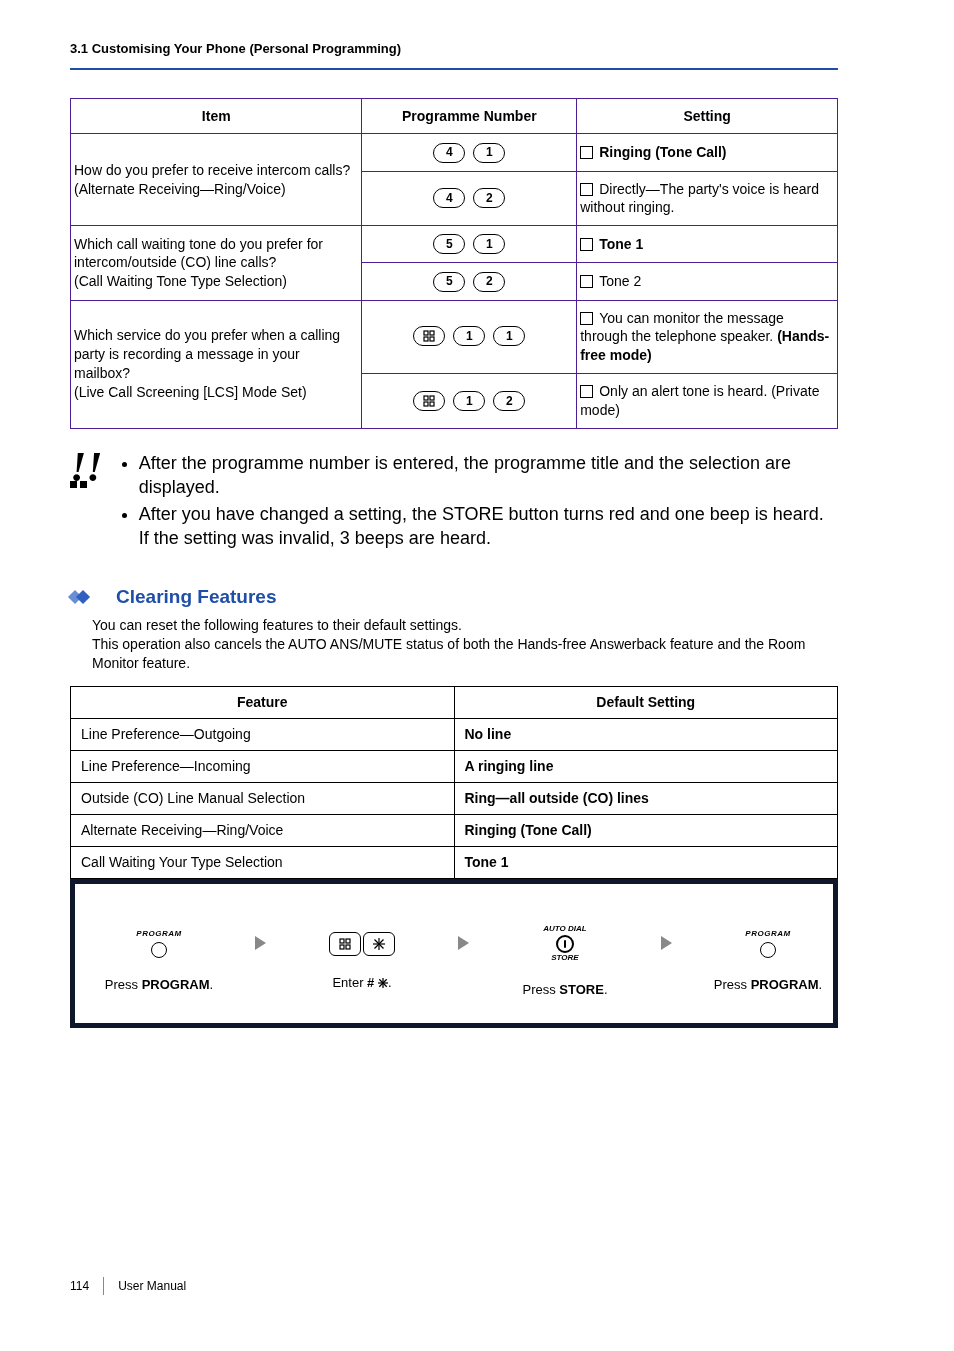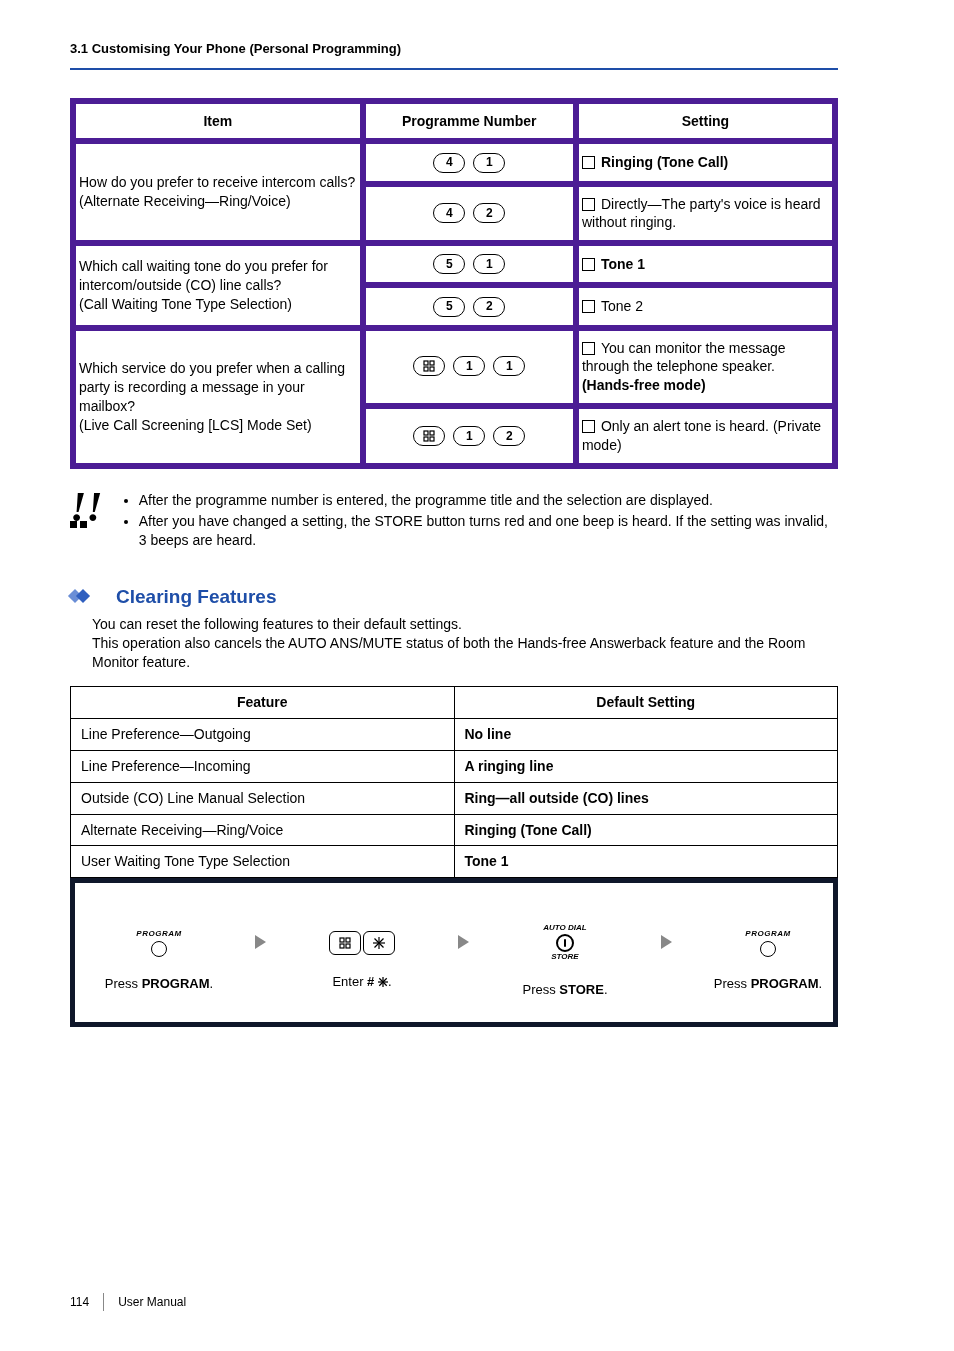--- a/index.html
+++ b/index.html
@@ -29,21 +29,21 @@
     height: 2px;
     background: #1e4ea8;
     margin-top: 4px;
   }
   table.main-table {
     width: 100%;
     border-collapse: collapse;
     margin-top: 24px;
   }
   table.main-table th, table.main-table td {
-    border: 6px solid #4c1d95;
+    border: 1px solid #4c1d95;
     padding: 8px 3px;
     vertical-align: middle;
     font-size: 14px;
   }
   table.main-table th {
     font-weight: bold;
     text-align: center;
     background: #fff;
   }
   .col-item { width: 38%; }
@@ -89,21 +89,21 @@
     margin-top: -4px;
   }
   .excl-dots span {
     width: 7px; height: 7px; background: #000;
   }
   .notes-list ul {
     margin: 0;
     padding-left: 18px;
   }
   .notes-list li {
-    font-size: 14px;
+    font-size: 18px;
     margin-bottom: 2px;
   }
   .clearing-row {
     display: flex;
     align-items: center;
     gap: 24px;
     margin-top: 32px;
     margin-bottom: 6px;
   }
   .diamond-cluster {
@@ -233,21 +233,21 @@
     font-size: 8px;
     font-weight: bold;
     font-style: italic;
   }
   .proc-caption {
     font-size: 13px;
     text-align: center;
   }
   .footer {
     position: absolute;
-    bottom: 40px;
+    bottom: 56px;
     left: 70px;
     font-size: 12px;
     display: flex;
     align-items: center;
     gap: 14px;
   }
   .footer .divider {
     width: 1px;
     height: 18px;
     background: #888;
@@ -384,21 +384,21 @@
         </tr>
         <tr>
           <td>Outside (CO) Line Manual Selection</td>
           <td class="bold">Ring—all outside (CO) lines</td>
         </tr>
         <tr>
           <td>Alternate Receiving—Ring/Voice</td>
           <td class="bold">Ringing (Tone Call)</td>
         </tr>
         <tr>
-          <td>User Waiting Tone Type Selection</td>
+          <td>Call Waiting Your Type Selection</td>
           <td class="bold">Tone 1</td>
         </tr>
       </tbody>
   </table>
 
 
   <div class="proc-box">
     <div class="proc-flow" id="proc-flow">
         <div class="proc-step">
           <div class="program-btn">

